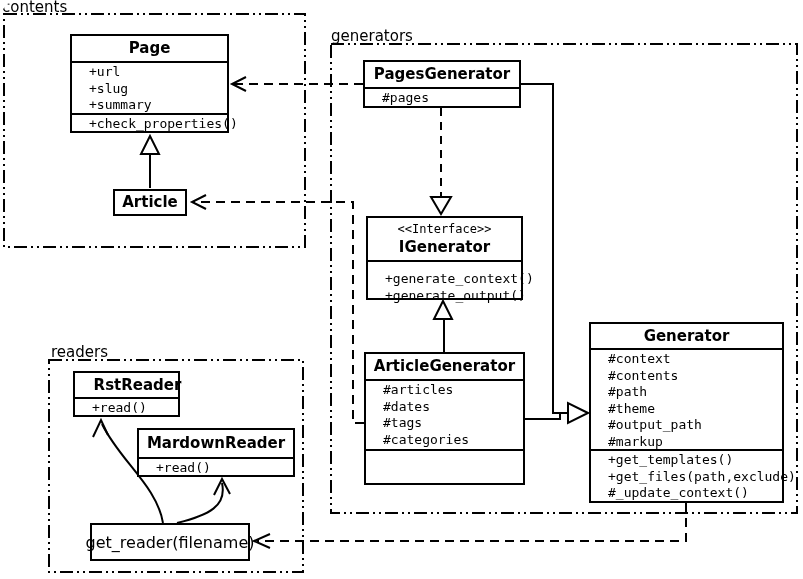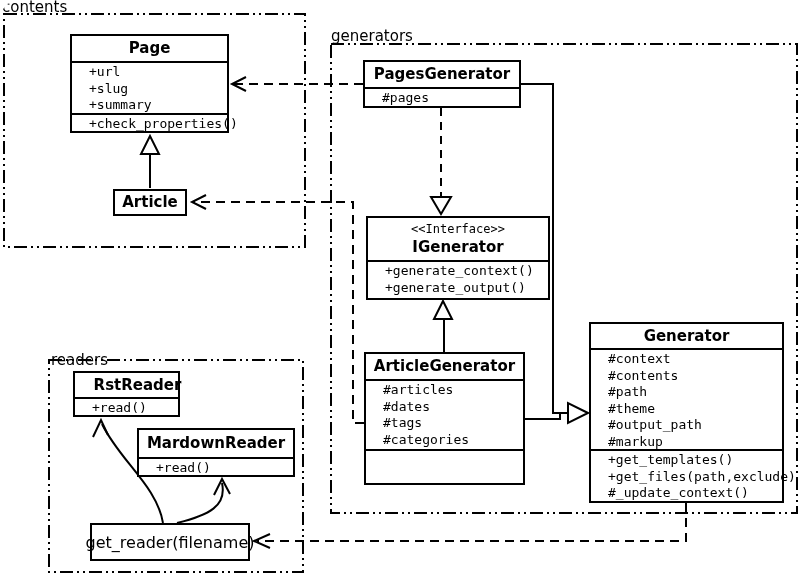--- a/index.html
+++ b/index.html
@@ -59,21 +59,21 @@
       <path d="M163,523 C157,486 120,461 102,424"></path>
       <path d="M93,437 L101,420 L108,435"></path>
 
       <path d="M177,523 C209,515 227,506 222,483"></path>
       <path d="M214,495 L222,479 L230,494"></path>
     </g>
   </svg>
 
   <div class="pkg-label" style="left:2px;top:-1px;">contents</div>
   <div class="pkg-label" style="left:331px;top:28px;">generators</div>
-  <div class="pkg-label" style="left:51px;top:352px;">readers</div>
+  <div class="pkg-label" style="left:51px;top:344px;">readers</div>
 
   <div class="uml-class" style="left:70px;top:34px;width:159px;height:99px;">
     <div class="c-title" style="height:27px;">Page</div>
     <div class="c-sec" style="height:52px;">
       <div class="member">+url</div>
       <div class="member">+slug</div>
       <div class="member">+summary</div>
     </div>
     <div class="c-sec last">
       <div class="member">+check_properties()</div>
@@ -84,21 +84,21 @@
     <div class="c-title no-div">Article</div>
   </div>
 
   <div class="uml-class" style="left:363px;top:60px;width:158px;height:48px;">
     <div class="c-title" style="height:27px;">PagesGenerator</div>
     <div class="c-sec last">
       <div class="member">#pages</div>
     </div>
   </div>
 
-  <div class="uml-class" style="left:366px;top:216px;width:184px;height:84px;">
+  <div class="uml-class" style="left:366px;top:216px;width:157px;height:84px;gap:8px;">
     <div class="c-title" style="height:44px;">
       <span class="stereo">&lt;&lt;Interface&gt;&gt;</span>
       <span>IGenerator</span>
     </div>
     <div class="c-sec last">
       <div class="member">+generate_context()</div>
       <div class="member">+generate_output()</div>
     </div>
   </div>
 

